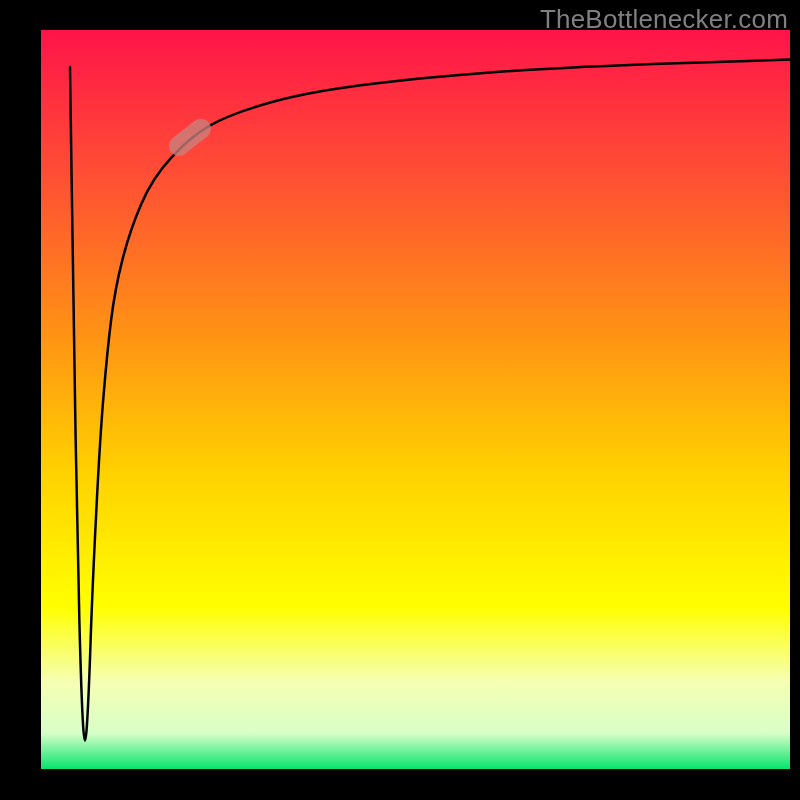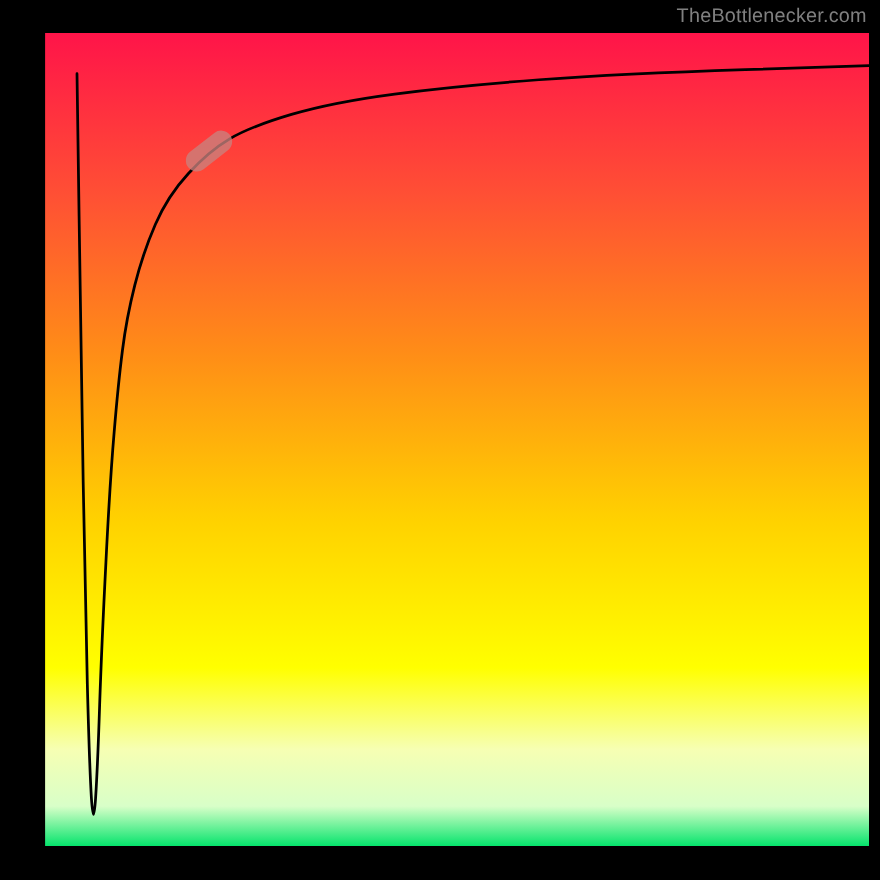--- a/index.html
+++ b/index.html
@@ -16,21 +16,21 @@
     height: 800px;
   }
   svg {
     display: block;
   }
   .watermark {
     position: absolute;
     top: 4px;
     right: 12px;
     font-family: Arial, Helvetica, sans-serif;
-    font-size: 18px;
+    font-size: 26px;
     color: #808080;
     letter-spacing: 0.2px;
     user-select: none;
   }
 </style>
 </head>
 <body>
 
 <div class="stage">
 

